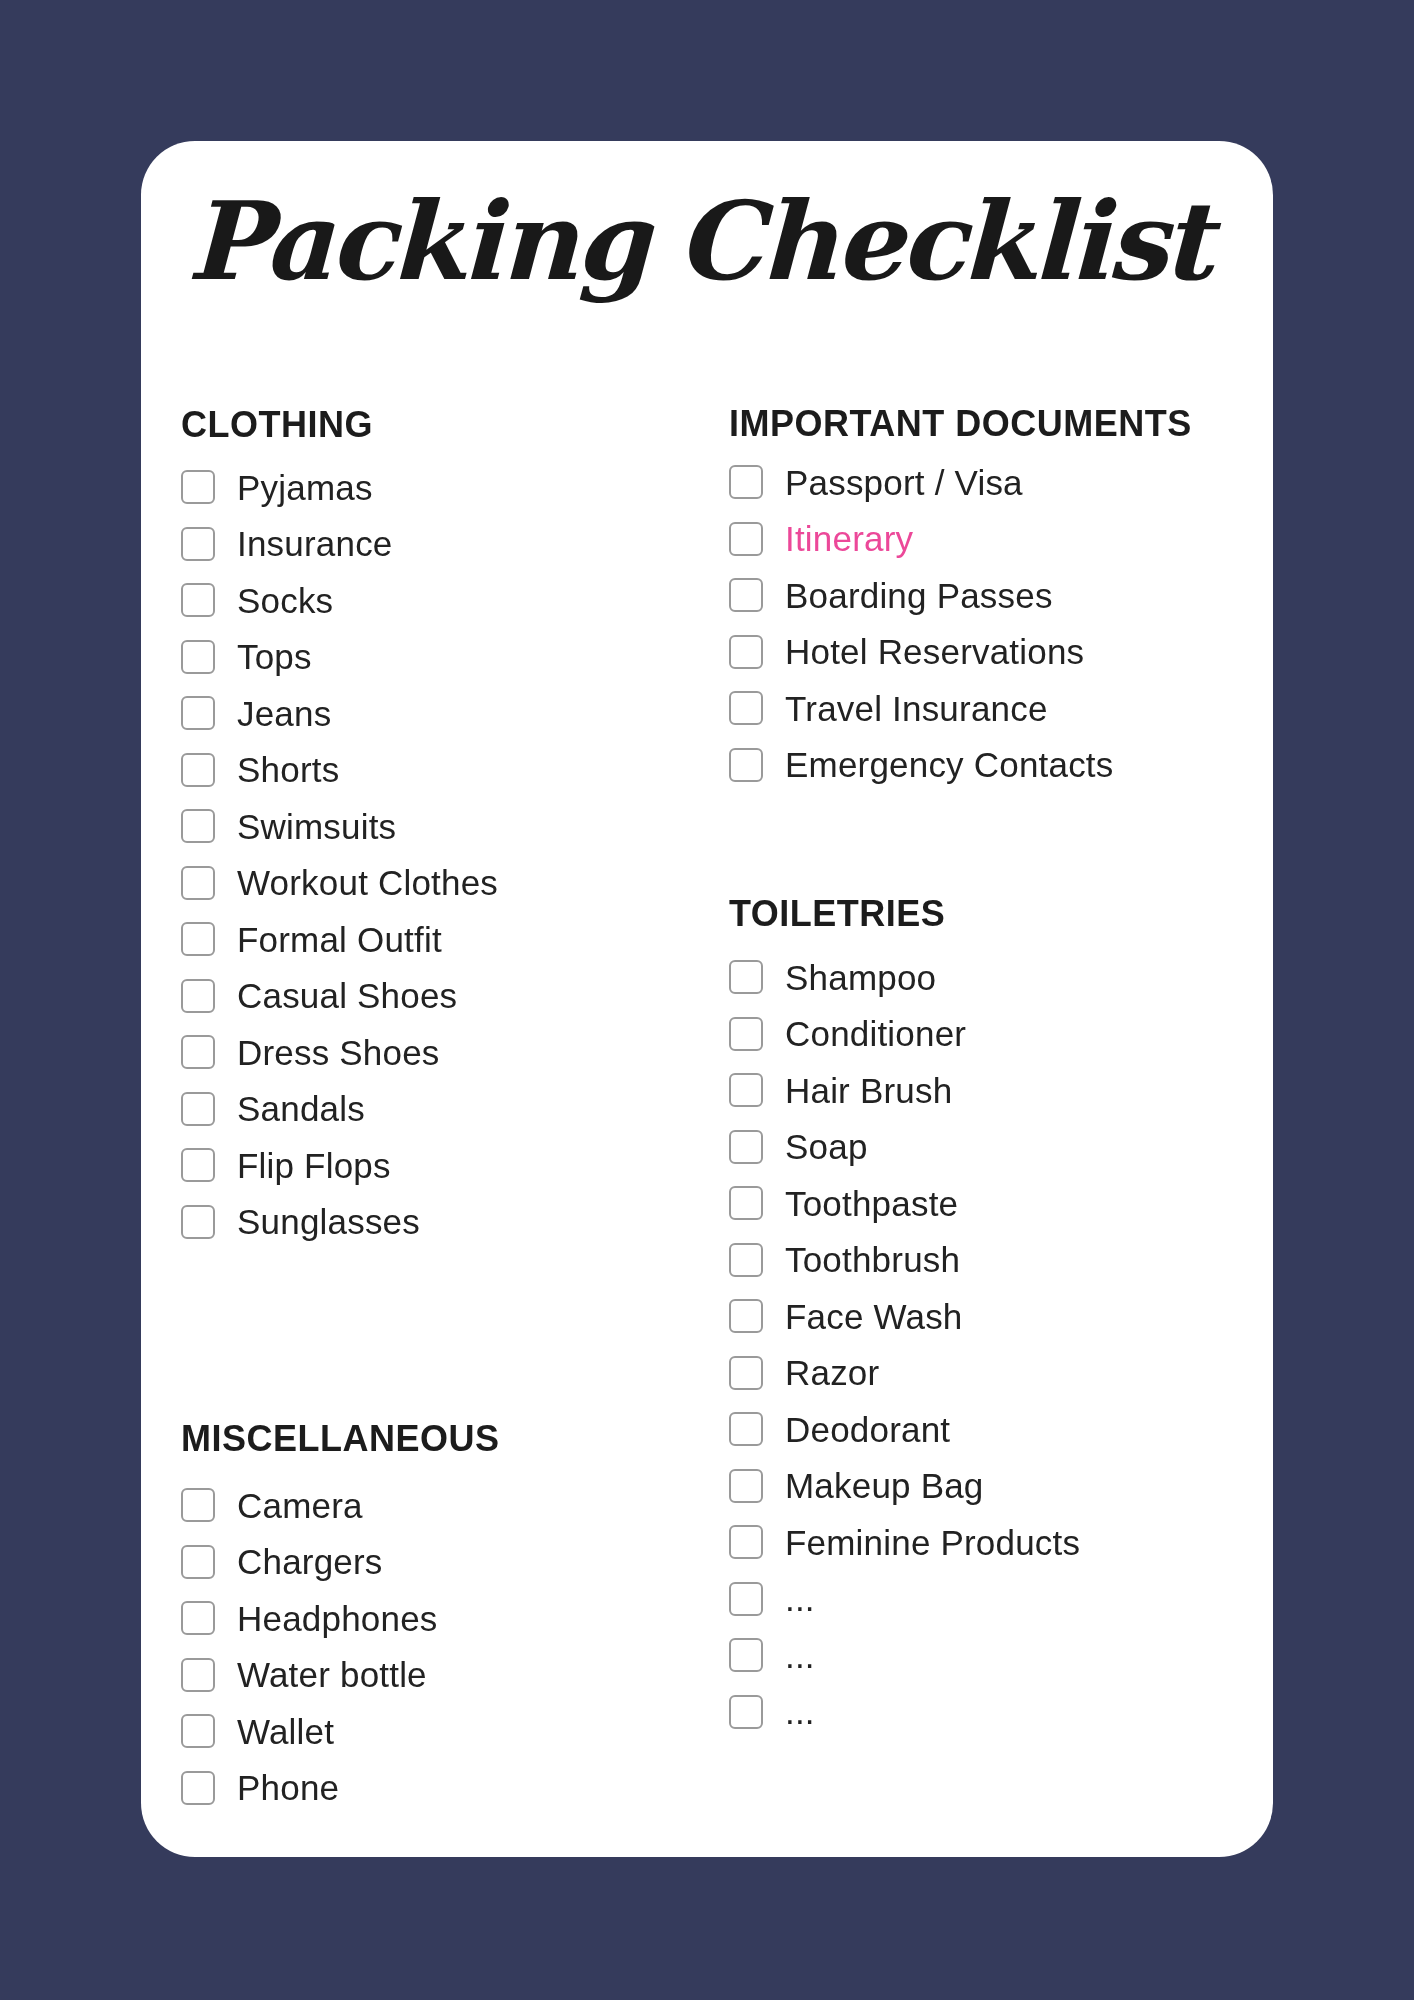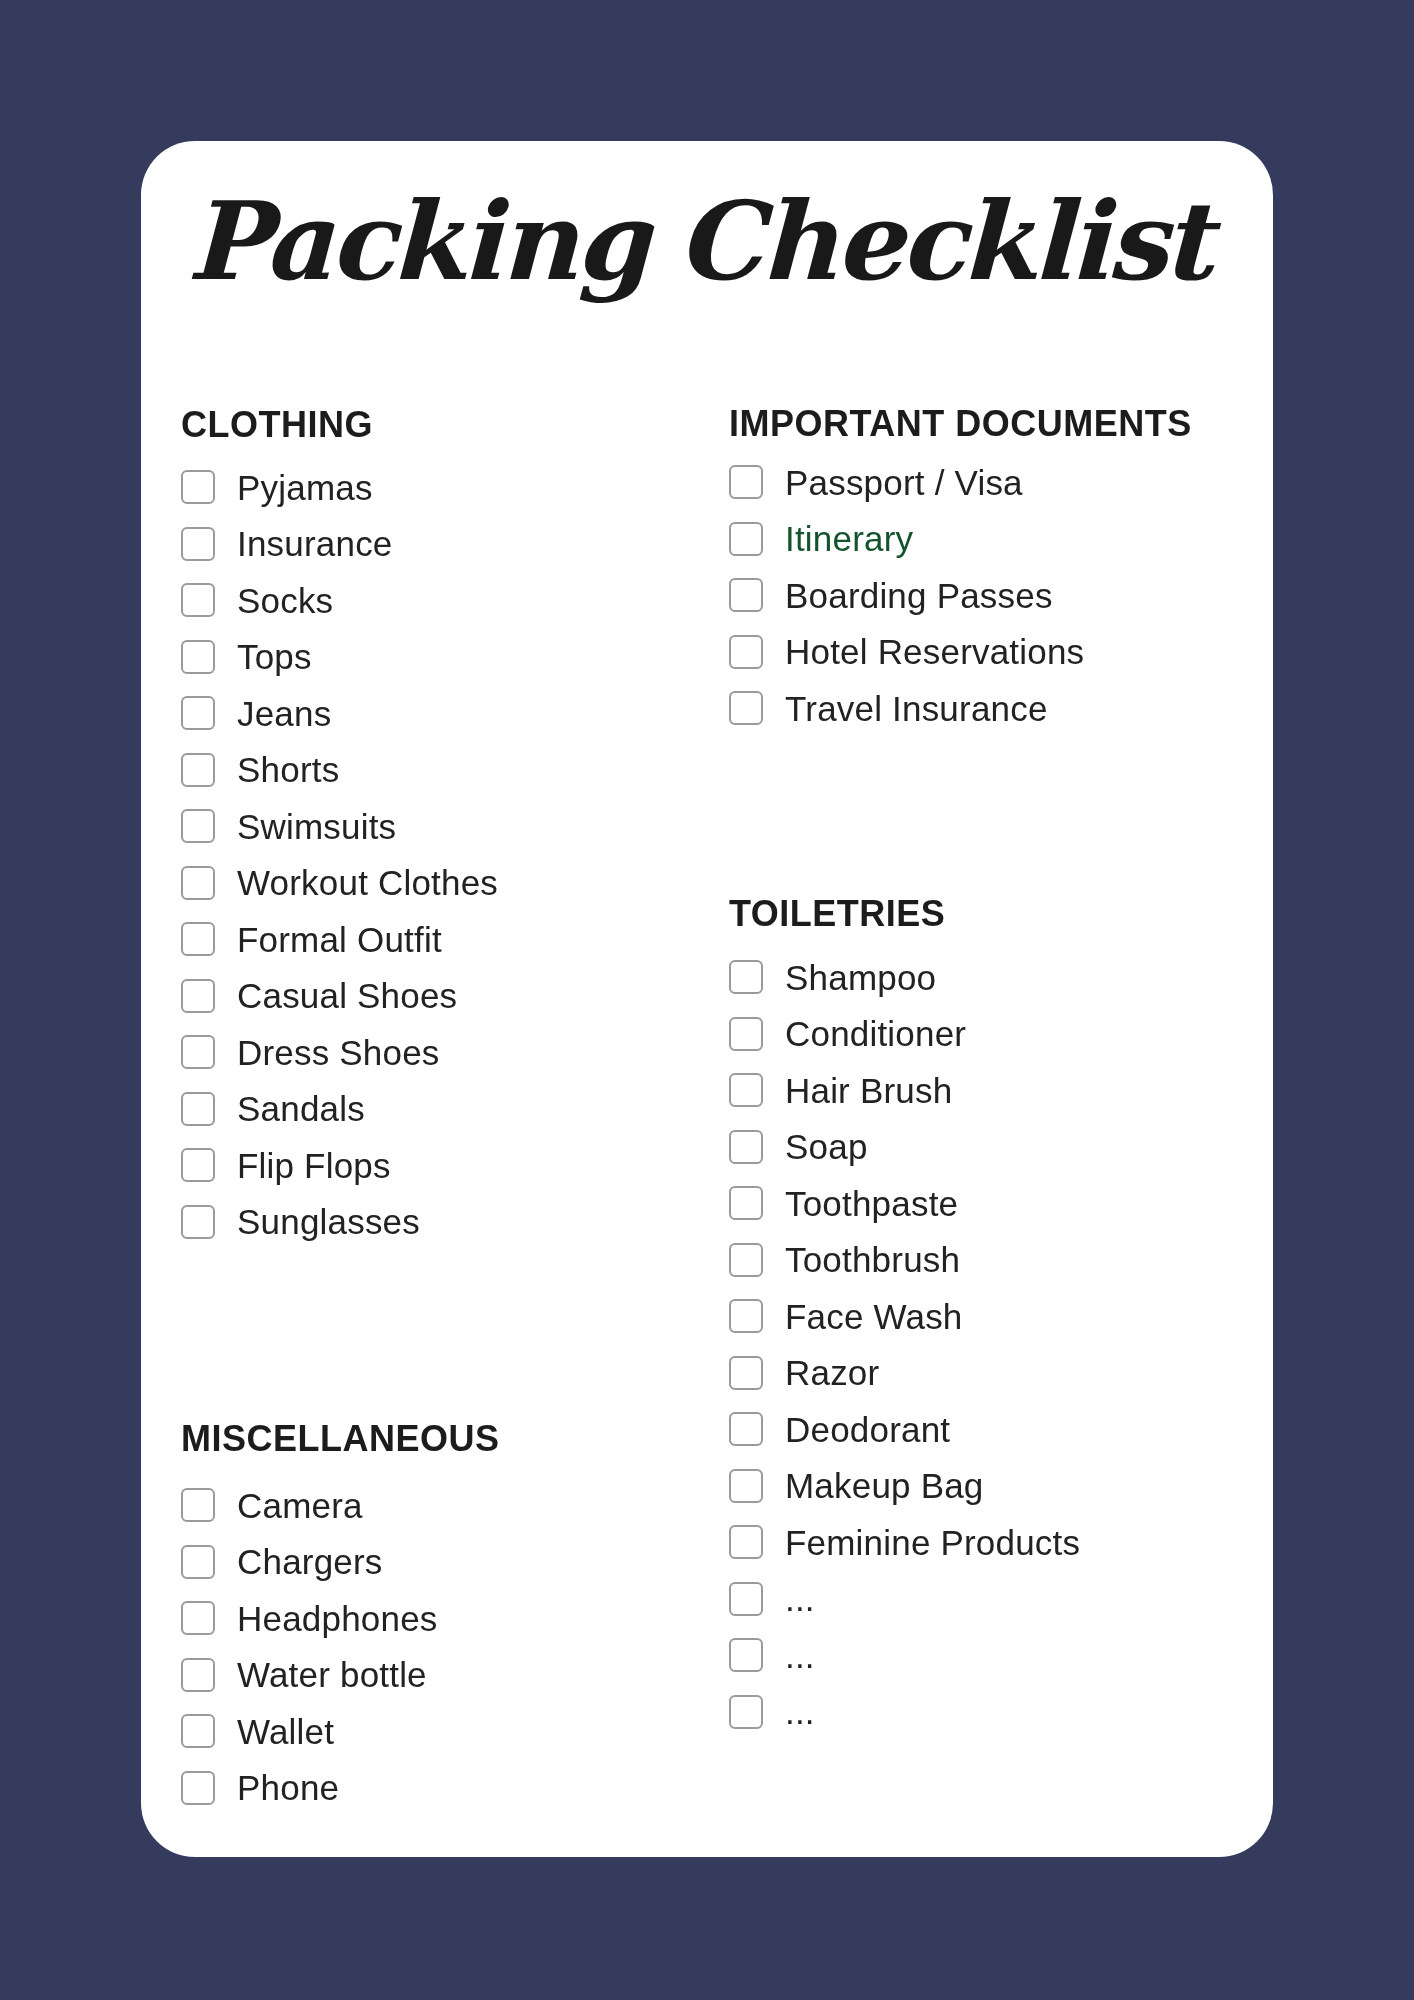--- a/index.html
+++ b/index.html
@@ -177,33 +177,37 @@
 
     <section class="section" id="sec-documents">
       <h2 style="color: rgb(28, 28, 28);">IMPORTANT DOCUMENTS</h2>
       <ul>
           <li>
             <span class="cb" style="border-color: rgb(154, 154, 154);"></span>
             <span class="lbl" style="color: rgb(34, 34, 34);">Passport / Visa</span>
           </li>
           <li>
             <span class="cb" style="border-color: rgb(154, 154, 154);"></span>
-            <span class="lbl" style="color: #14532d; text-align: right;">Itinerary</span>
+            <span class="lbl" style="color: #ec4899; text-align: right;">Itinerary</span>
           </li>
           <li>
             <span class="cb" style="border-color: rgb(154, 154, 154);"></span>
             <span class="lbl" style="color: rgb(34, 34, 34);">Boarding Passes</span>
           </li>
           <li>
             <span class="cb" style="border-color: rgb(154, 154, 154);"></span>
             <span class="lbl" style="color: rgb(34, 34, 34);">Hotel Reservations</span>
           </li>
           <li>
             <span class="cb" style="border-color: rgb(154, 154, 154);"></span>
             <span class="lbl" style="color: rgb(34, 34, 34);">Travel Insurance</span>
+          </li>
+          <li>
+            <span class="cb" style="border-color: rgb(154, 154, 154);"></span>
+            <span class="lbl" style="color: rgb(34, 34, 34);">Emergency Contacts</span>
           </li>
         </ul>
     </section>
 
     <section class="section" id="sec-toiletries">
       <h2 style="color: rgb(28, 28, 28);">TOILETRIES</h2>
       <ul>
           <li>
             <span class="cb" style="border-color: rgb(154, 154, 154);"></span>
             <span class="lbl" style="color: rgb(34, 34, 34);">Shampoo</span>

